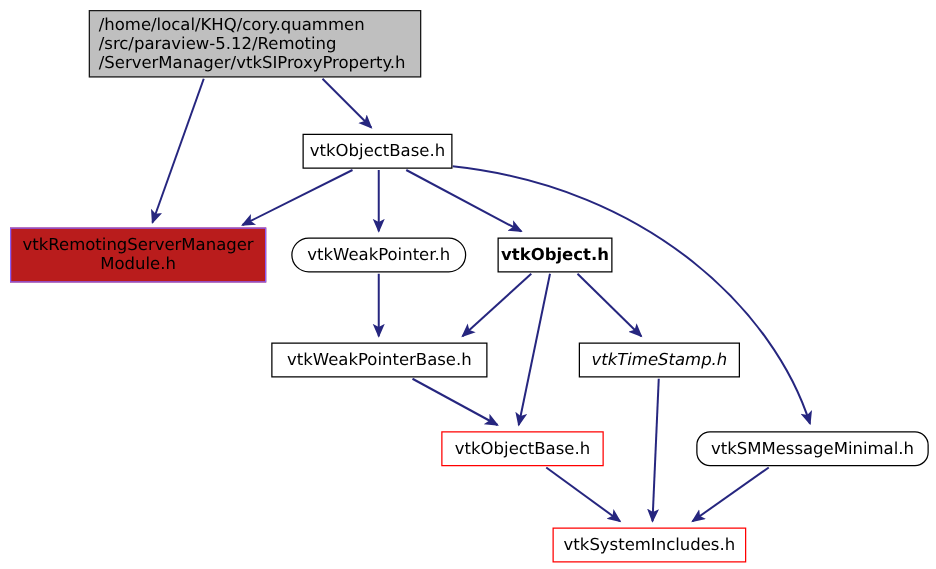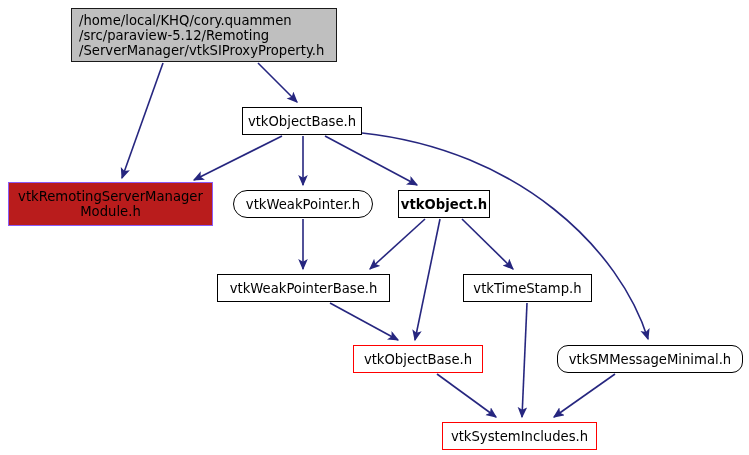--- a/index.html
+++ b/index.html
@@ -86,18 +86,18 @@
 
   <div class="gnode root" style="left: 71px; top: 8px; width: 266px; height: 54px;">/home/local/KHQ/cory.quammen
 /src/paraview-5.12/Remoting
 /ServerManager/vtkSIProxyProperty.h</div>
   <div class="gnode" style="left: 242px; top: 107px; width: 120px; height: 28px;">vtkObjectBase.h</div>
   <div class="gnode faded" style="left: 8px; top: 182px; width: 205px; height: 44px;">vtkRemotingServerManager
 Module.h</div>
   <div class="gnode" style="left: 233px; top: 190px; width: 140px; height: 28px; border-radius: 14px;">vtkWeakPointer.h</div>
   <div class="gnode" style="left: 398px; top: 190px; width: 92px; height: 28px; font-weight: bold;">vtkObject.h</div>
   <div class="gnode" style="left: 217px; top: 274px; width: 173px; height: 28px;">vtkWeakPointerBase.h</div>
-  <div class="gnode" style="left: 463px; top: 274px; width: 129px; height: 28px;">vtkTimeStamp.h</div>
+  <div class="gnode" style="left: 463px; top: 274px; width: 129px; height: 28px; font-style: italic;">vtkTimeStamp.h</div>
   <div class="gnode alert" style="left: 353px; top: 345px; width: 130px; height: 28px;">vtkObjectBase.h</div>
   <div class="gnode" style="left: 557px; top: 345px; width: 186px; height: 28px; border-radius: 11px;">vtkSMMessageMinimal.h</div>
   <div class="gnode alert" style="left: 442px; top: 422px; width: 155px; height: 28px;">vtkSystemIncludes.h</div>
 
 </div>
 
 </body></html>

